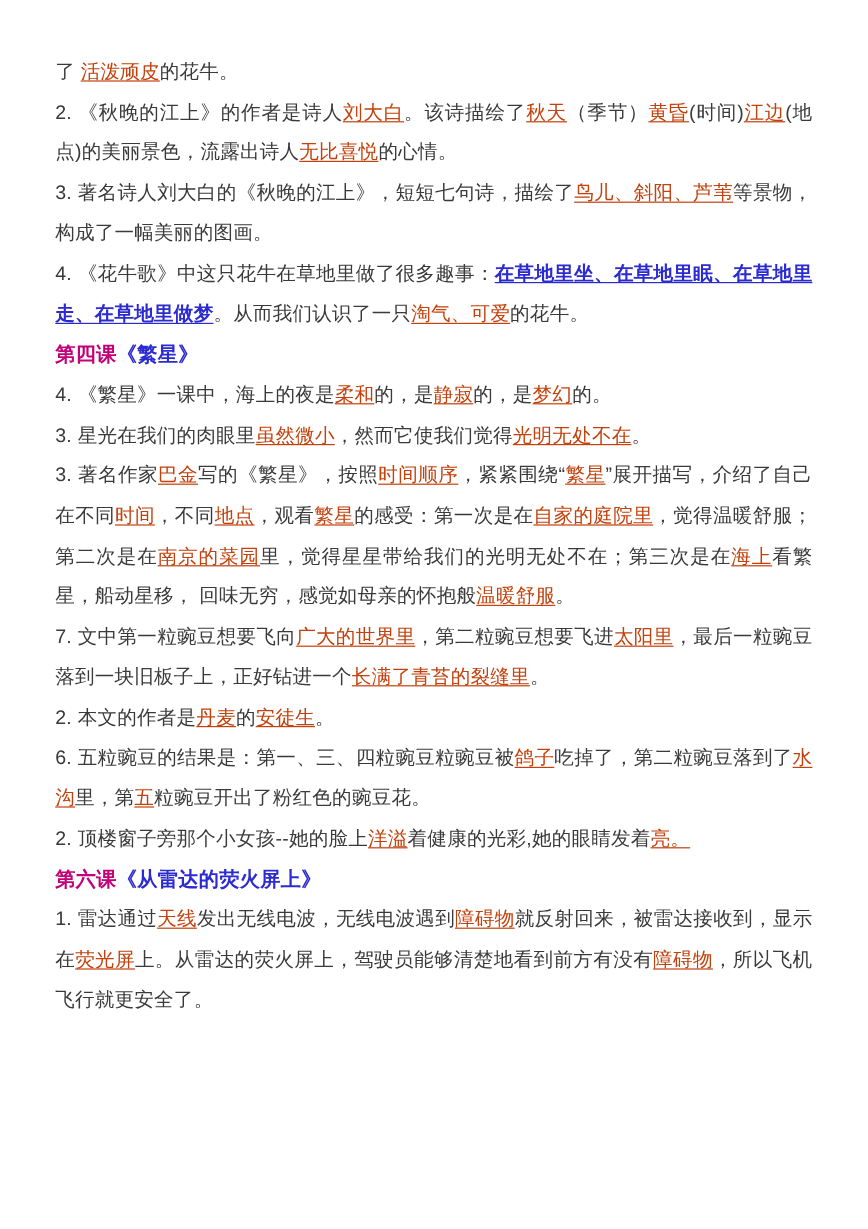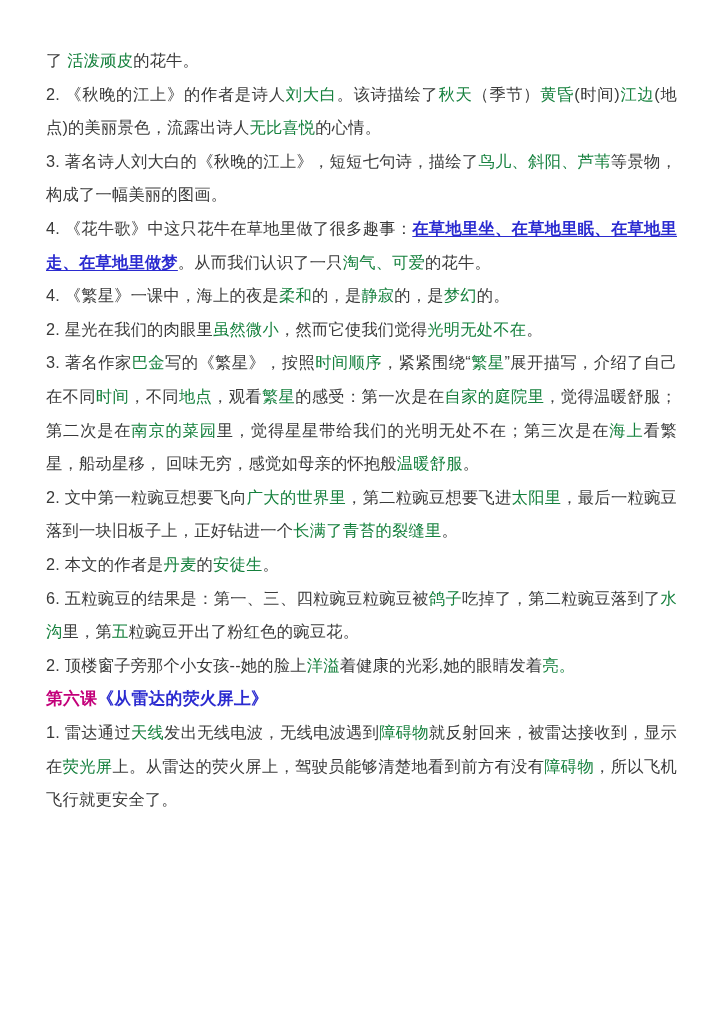--- a/index.html
+++ b/index.html
@@ -33,44 +33,46 @@
     font-size: 16.8px;
     line-height: 34px;
     font-weight: bold;
     color: #c3007a;
     letter-spacing: 0.3px;
   }
   .heading .bk {
     color: #2b2bd0;
   }
   .u-violet {
-    color: #15803d;
+    color: #c2410c;
+    text-decoration: underline;
     text-underline-offset: 2px;
     text-decoration-thickness: 1px;
   }
   .u-blue-b {
     color: #2b2bd0;
     font-weight: bold;
     text-decoration: underline;
     text-underline-offset: 2px;
     text-decoration-thickness: 1.4px;
   }
 </style>
 </head>
 <body>
 
 <div class="page">
   <div id="doc-body">
       <div class="line"><span>了 </span><span class="u-violet">活泼顽皮</span><span>的花牛。</span></div>
       <div class="line"><span>2. 《秋晚的江上》的作者是诗人</span><span class="u-violet">刘大白</span><span>。该诗描绘了</span><span class="u-violet">秋天</span><span>（季节）</span><span class="u-violet">黄昏</span><span>(时间)</span><span class="u-violet">江边</span><span>(地点)的美丽景色，流露出诗人</span><span class="u-violet">无比喜悦</span><span>的心情。</span></div>
       <div class="line"><span>3. 著名诗人刘大白的《秋晚的江上》，短短七句诗，描绘了</span><span class="u-violet">鸟儿、斜阳、芦苇</span><span>等景物，构成了一幅美丽的图画。</span></div>
       <div class="line"><span>4. 《花牛歌》中这只花牛在草地里做了很多趣事：</span><span class="u-blue-b">在草地里坐、在草地里眠、在草地里走、在草地里做梦</span><span>。从而我们认识了一只</span><span class="u-violet">淘气、可爱</span><span>的花牛。</span></div>
+      <div class="heading"><span>第四课</span><span class="bk">《繁星》</span></div>
       <div class="line"><span>4. 《繁星》一课中，海上的夜是</span><span class="u-violet">柔和</span><span>的，是</span><span class="u-violet">静寂</span><span>的，是</span><span class="u-violet">梦幻</span><span>的。</span></div>
-      <div class="line"><span>2. 星光在我们的肉眼里</span><span class="u-violet">虽然微小</span><span>，然而它使我们觉得</span><span class="u-violet">光明无处不在</span><span>。</span></div>
+      <div class="line"><span>3. 星光在我们的肉眼里</span><span class="u-violet">虽然微小</span><span>，然而它使我们觉得</span><span class="u-violet">光明无处不在</span><span>。</span></div>
       <div class="line"><span>3. 著名作家</span><span class="u-violet">巴金</span><span>写的《繁星》，按照</span><span class="u-violet">时间顺序</span><span>，紧紧围绕“</span><span class="u-violet">繁星</span><span>”展开描写，介绍了自己在不同</span><span class="u-violet">时间</span><span>，不同</span><span class="u-violet">地点</span><span>，观看</span><span class="u-violet">繁星</span><span>的感受：第一次是在</span><span class="u-violet">自家的庭院里</span><span>，觉得温暖舒服；第二次是在</span><span class="u-violet">南京的菜园</span><span>里，觉得星星带给我们的光明无处不在；第三次是在</span><span class="u-violet">海上</span><span>看繁星，船动星移， 回味无穷，感觉如母亲的怀抱般</span><span class="u-violet">温暖舒服</span><span>。</span></div>
-      <div class="line"><span>2. 文中第一粒豌豆想要飞向</span><span class="u-violet">广大的世界里</span><span>，第二粒豌豆想要飞进</span><span class="u-violet">太阳里</span><span>，最后一粒豌豆落到一块旧板子上，正好钻进一个</span><span class="u-violet">长满了青苔的裂缝里</span><span>。</span></div>
+      <div class="line"><span>7. 文中第一粒豌豆想要飞向</span><span class="u-violet">广大的世界里</span><span>，第二粒豌豆想要飞进</span><span class="u-violet">太阳里</span><span>，最后一粒豌豆落到一块旧板子上，正好钻进一个</span><span class="u-violet">长满了青苔的裂缝里</span><span>。</span></div>
       <div class="line"><span>2. 本文的作者是</span><span class="u-violet">丹麦</span><span>的</span><span class="u-violet">安徒生</span><span>。</span></div>
       <div class="line"><span>6. 五粒豌豆的结果是：第一、三、四粒豌豆粒豌豆被</span><span class="u-violet">鸽子</span><span>吃掉了，第二粒豌豆落到了</span><span class="u-violet">水沟</span><span>里，第</span><span class="u-violet">五</span><span>粒豌豆开出了粉红色的豌豆花。</span></div>
       <div class="line"><span>2. 顶楼窗子旁那个小女孩--她的脸上</span><span class="u-violet">洋溢</span><span>着健康的光彩,她的眼睛发着</span><span class="u-violet">亮。</span></div>
       <div class="heading"><span>第六课</span><span class="bk">《从雷达的荧火屏上》</span></div>
       <div class="line"><span>1. 雷达通过</span><span class="u-violet">天线</span><span>发出无线电波，无线电波遇到</span><span class="u-violet">障碍物</span><span>就反射回来，被雷达接收到，显示在</span><span class="u-violet">荧光屏</span><span>上。从雷达的荧火屏上，驾驶员能够清楚地看到前方有没有</span><span class="u-violet">障碍物</span><span>，所以飞机飞行就更安全了。</span></div>
     </div>
 </div>
 
 </body></html>

